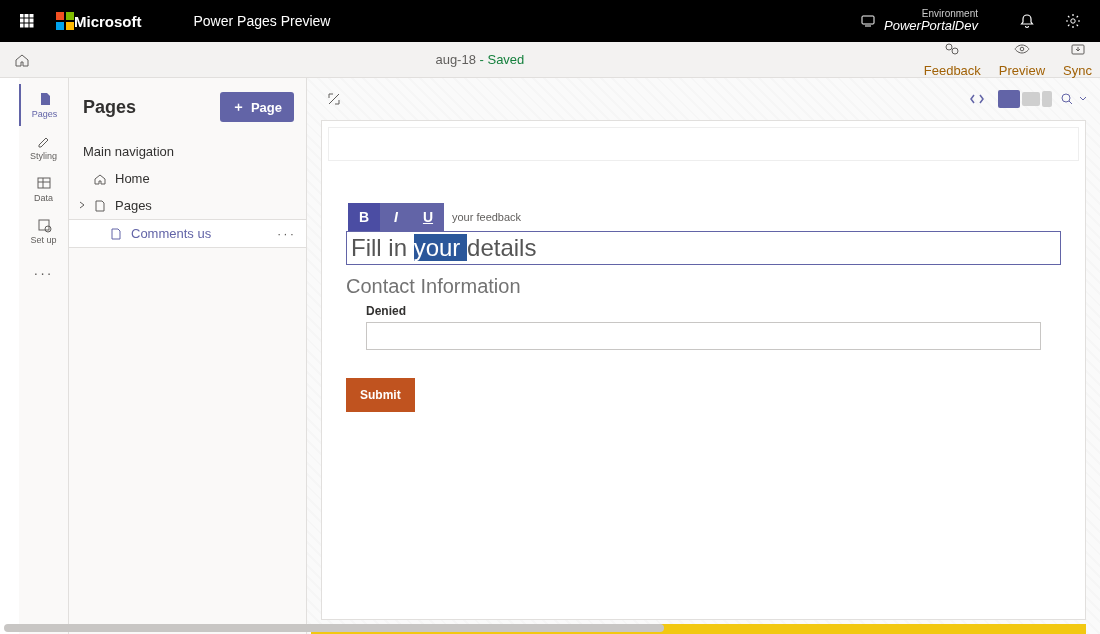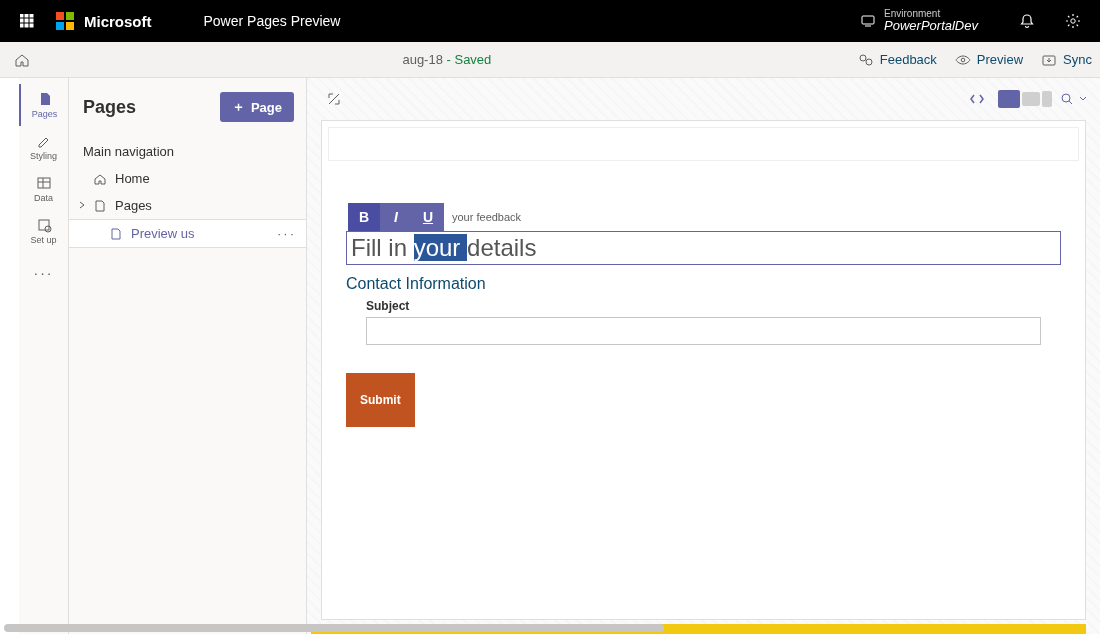--- a/index.html
+++ b/index.html
@@ -1,41 +1,41 @@
 <!DOCTYPE html>
 <html><head>
 <meta charset="utf-8">
 <style>
   * { box-sizing: border-box; margin: 0; padding: 0; }
   body { font-family: "Segoe UI", sans-serif; font-size: 13px; color: #323130; width: 1100px; height: 634px; overflow: hidden; background: #fff; }
 
   
   .topbar { height: 42px; background: #000; color: #fff; display: flex; align-items: center; padding: 0 10px; gap: 12px; }
   .waffle svg rect { fill: #fff; }
-  .ms-logo { display: flex; align-items: center; gap: 10px; }
+  .ms-logo { display: flex; align-items: center; gap: 0; }
   .ms-logo-sq { width: 18px; height: 18px; display: grid; grid-template-columns: 1fr 1fr; grid-template-rows: 1fr 1fr; gap: 2px; }
   .ms-logo-sq span:nth-child(1){background:#f25022;} .ms-logo-sq span:nth-child(2){background:#7fba00;}
   .ms-logo-sq span:nth-child(3){background:#00a4ef;} .ms-logo-sq span:nth-child(4){background:#ffb900;}
   .ms-logo-text { font-size: 15px; font-weight: 600; }
   .app-title { font-size: 14px; margin-left: 40px; }
   .top-spacer { flex: 1; }
   .env-block { display: flex; align-items: center; gap: 8px; margin-right: 20px; }
-  .env-text { display: flex; flex-direction: column; line-height: 1.1; }
+  .env-text { display: flex; flex-direction: column; line-height: 1.1; align-items: flex-end; }
   .env-label { font-size: 10px; color: #ccc; }
   .env-name { font-size: 13px; font-style: italic; }
   .top-icon { width: 34px; height: 34px; display: flex; align-items: center; justify-content: center; cursor: pointer; }
   .top-icon svg { stroke: #fff; fill: none; }
 
   
   .cmdbar { height: 36px; background: #f3f2f1; border-bottom: 1px solid #e1dfdd; display: flex; align-items: center; padding: 0 8px; }
   .home-icon { width: 28px; display:flex; align-items:center; justify-content:center; cursor:pointer; }
   .cmdbar-center { flex:1; text-align:center; font-size: 13px; color:#605e5c; }
   .cmdbar-center .saved { color:#15803d;text-align:right; }
   .cmdbar-right { display:flex; align-items:center; gap:18px; }
-  .cmd-link { display:flex; align-items:center; gap:6px; color:#0c4a6e; cursor:pointer; font-size:13px; }
+  .cmd-link { display:flex; align-items:center; gap:6px; color:#a16207; cursor:pointer; font-size:13px;flex-direction:column; }
   .cmd-link svg { stroke:#605e5c; fill:none; }
 
   
   .main { display:flex; height: calc(634px - 42px - 36px); margin-left: 19px; }
 
   
   .rail { width:50px; background:#faf9f8; border-right:1px solid #e1dfdd; display:flex; flex-direction:column; align-items:center; padding-top:6px; }
   .rail-item { width:50px; height:42px; display:flex; flex-direction:column; align-items:center; justify-content:center; gap:2px; cursor:pointer; font-size:9px; color:#605e5c; }
   .rail-item.active { border-left:2px solid #6264a7; color:#6264a7; }
   .rail-item svg { stroke:#605e5c; fill:none; }
@@ -74,26 +74,26 @@
   .txt-toolbar { position:absolute; top:106px; left:26px; display:flex; align-items:center; background:#fff; z-index:5; }
   .fmt-btn { width:32px; height:28px; display:flex; align-items:center; justify-content:center; color:#fff; background:#6264a7; font-weight:700; cursor:pointer; font-size:14px; }
   .fmt-btn.b { background:#4b4da3; }
   .fmt-btn.i { font-style:italic; }
   .fmt-btn.u { text-decoration:underline; }
   .txt-toolbar .hint { font-size:11px; color:#605e5c; padding:0 8px; }
 
   .editing-block { position:absolute; top:132px; left:24px; right:24px; }
   .h-edit { border:1px solid #6264a7; padding:2px 4px; font-size:24px; color:#555; }
   .h-edit .sel { background:#2b579a; color:#fff; }
-  .subhead { font-size:16px; margin:10px 0 6px; color:#0c4a6e; }
+  .subhead { font-size:20px; margin:10px 0 6px; color:#737373; }
   .form-row { margin:6px 20px 10px; }
   .form-label { font-size:12px; font-weight:700; margin-bottom:4px; }
   .form-input { width:100%; height:28px; border:1px solid #c8c6c4; padding:4px 6px; font-size:13px; }
   textarea.form-input { height:30px; resize:both; }
-  .submit-btn { margin:18px 0 0 0; background:#c0531f; color:#fff; border:none; padding:20px 14px; font-weight:600; font-size:12px; cursor:pointer; }
+  .submit-btn { margin:18px 0 0 0; background:#c0531f; color:#fff; border:none; padding:10px 14px; font-weight:600; font-size:12px; cursor:pointer; }
 
   .yellow-strip { position:absolute; left:4px; right:14px; bottom:0; height:10px; background:#f2c811; }
 
   .hscroll { position:absolute; left:4px; bottom:2px; height:8px; width:60%; background:#c8c6c4; border-radius:4px; z-index:20; }
 </style>
 </head>
 <body>
 
 <div class="topbar">
   <div class="top-icon waffle">
@@ -235,21 +235,21 @@
         </span>
         <svg width="14" height="14">
             <path d="M3 2h6l2 2v8H3z"></path>
           </svg>
         <span>Pages</span>
       </li>
       <li class="indent2 selected">
         <svg width="14" height="14">
             <path d="M3 2h6l2 2v8H3z"></path>
           </svg>
-        <span>Preview us</span>
+        <span>Comments us</span>
         <span class="more-dots">···</span>
       </li>
     </ul>
   </div>
 
   <div class="canvas-wrap">
     <div class="cv-top-left cv-left">
       <svg width="16" height="16">
           <path d="M3 13L13 3M3 7V3h4M13 9v4H9" stroke="#605e5c" fill="none"></path>
         </svg>
@@ -287,21 +287,21 @@
         <span class="hint">your feedback</span>
       </div>
 
       <div class="editing-block" style="top:110px;">
         <div class="h-edit">
           <span>Fill in </span><span class="sel">your </span><span>details</span>
         </div>
         <div class="subhead">Contact Information</div>
 
         <div class="form-row">
-          <div class="form-label">Subject</div>
+          <div class="form-label">Denied</div>
           <input class="form-input" style="">
         </div>
 
         <button class="submit-btn">Submit</button>
       </div>
     </div>
 
     <div class="yellow-strip"></div>
   </div>
 </div>

